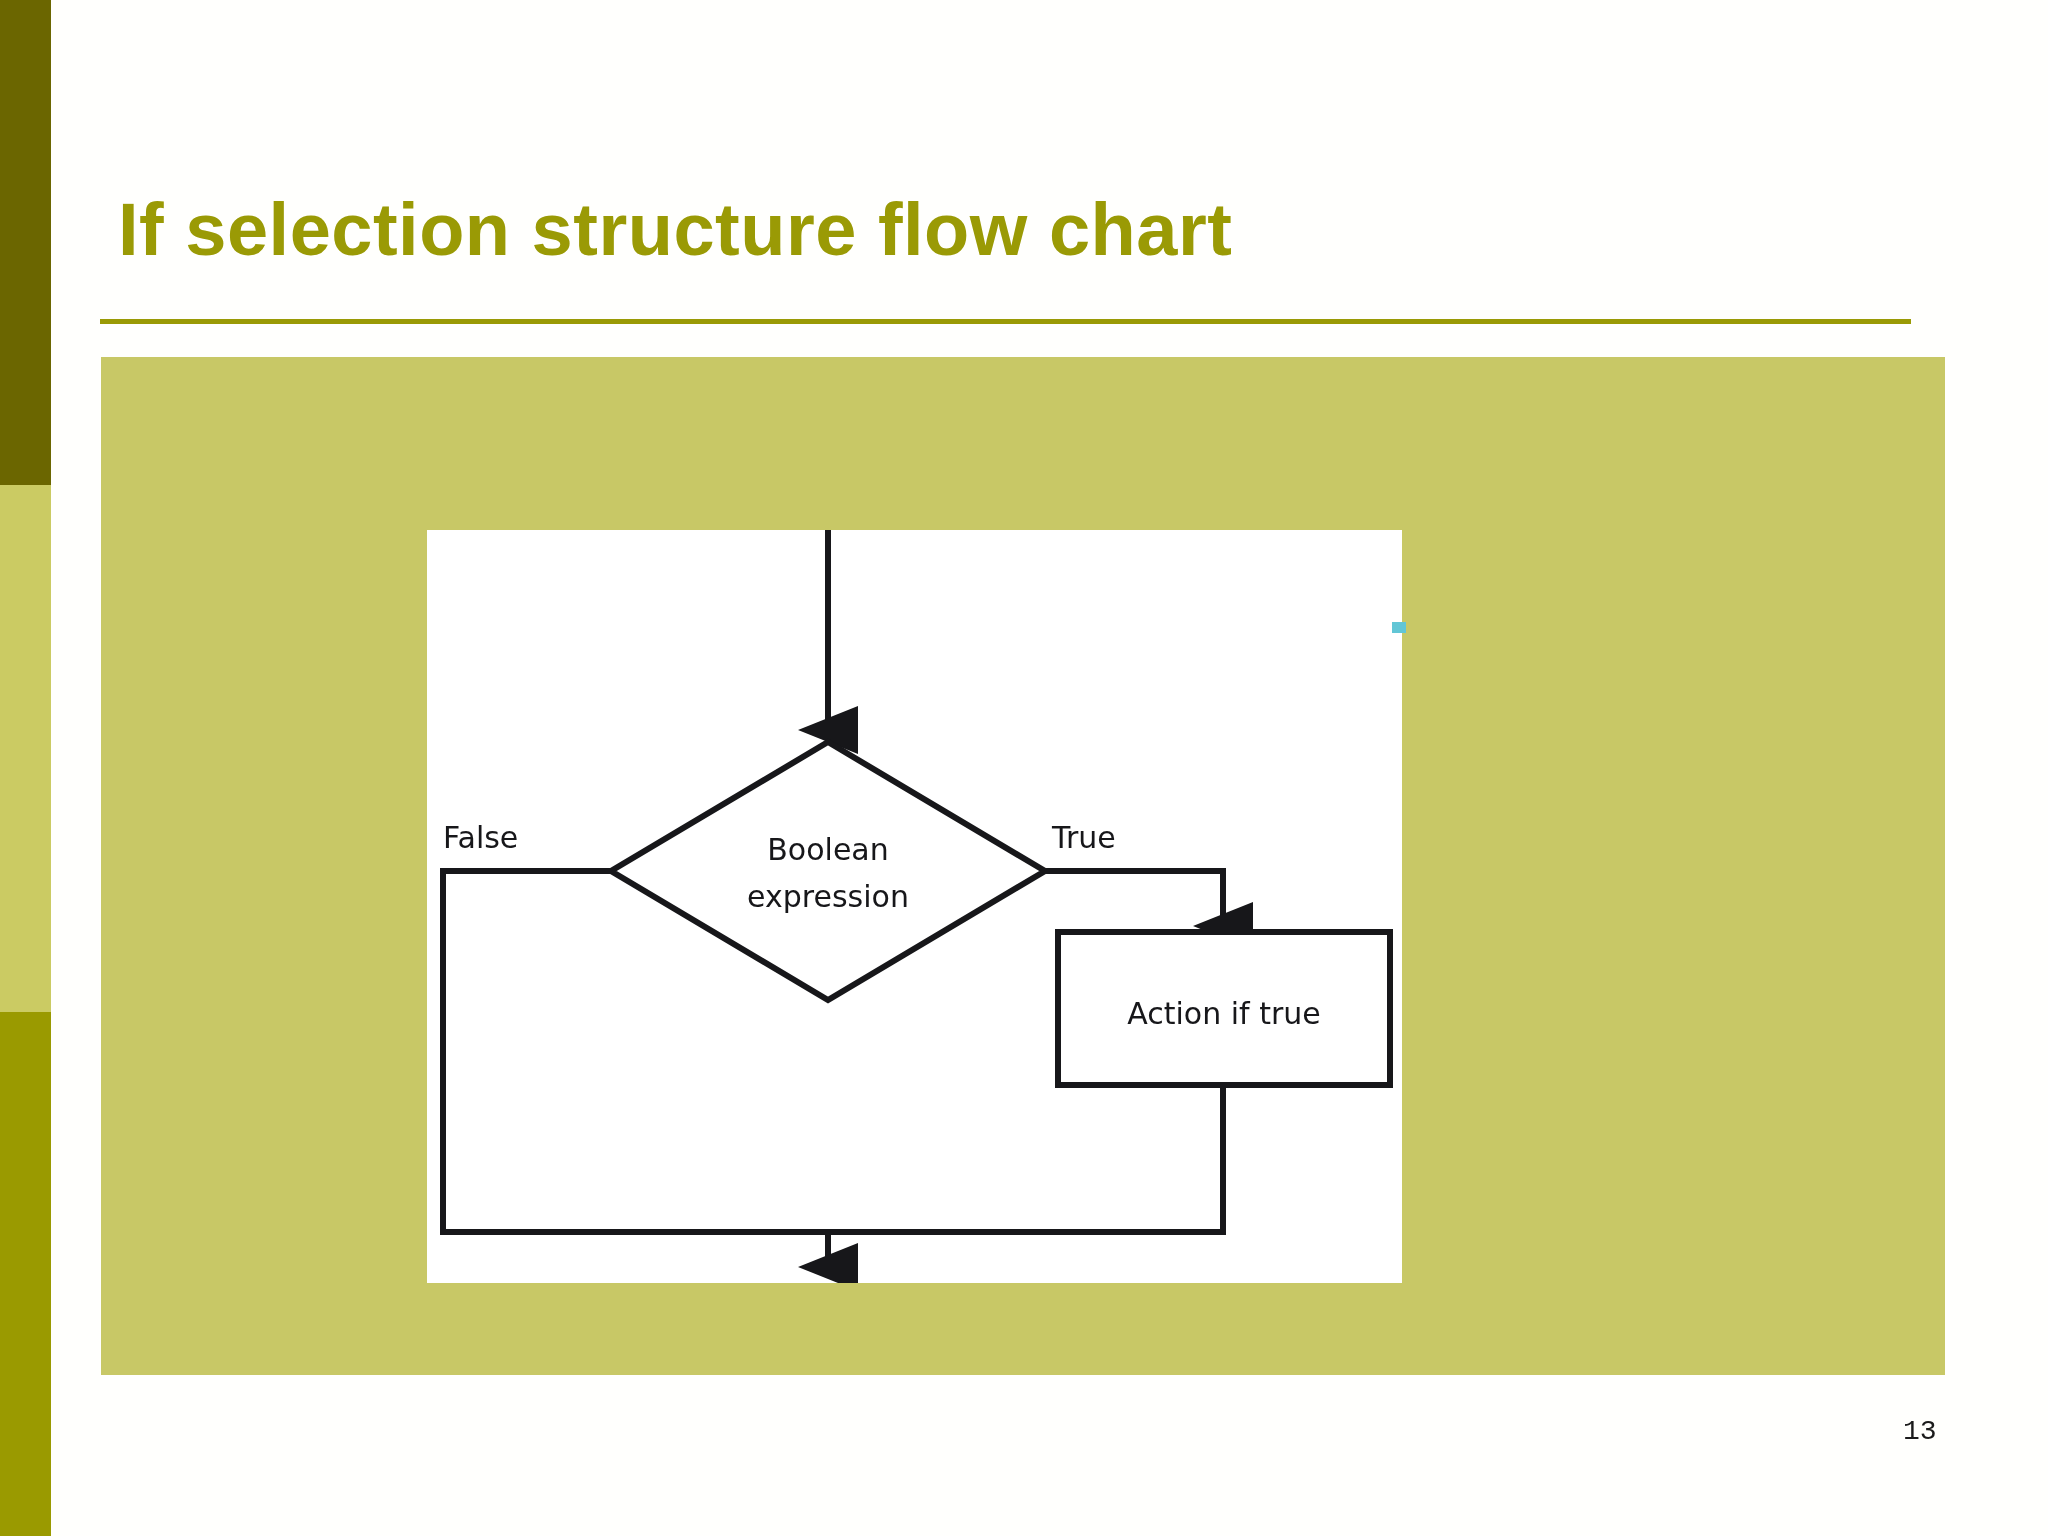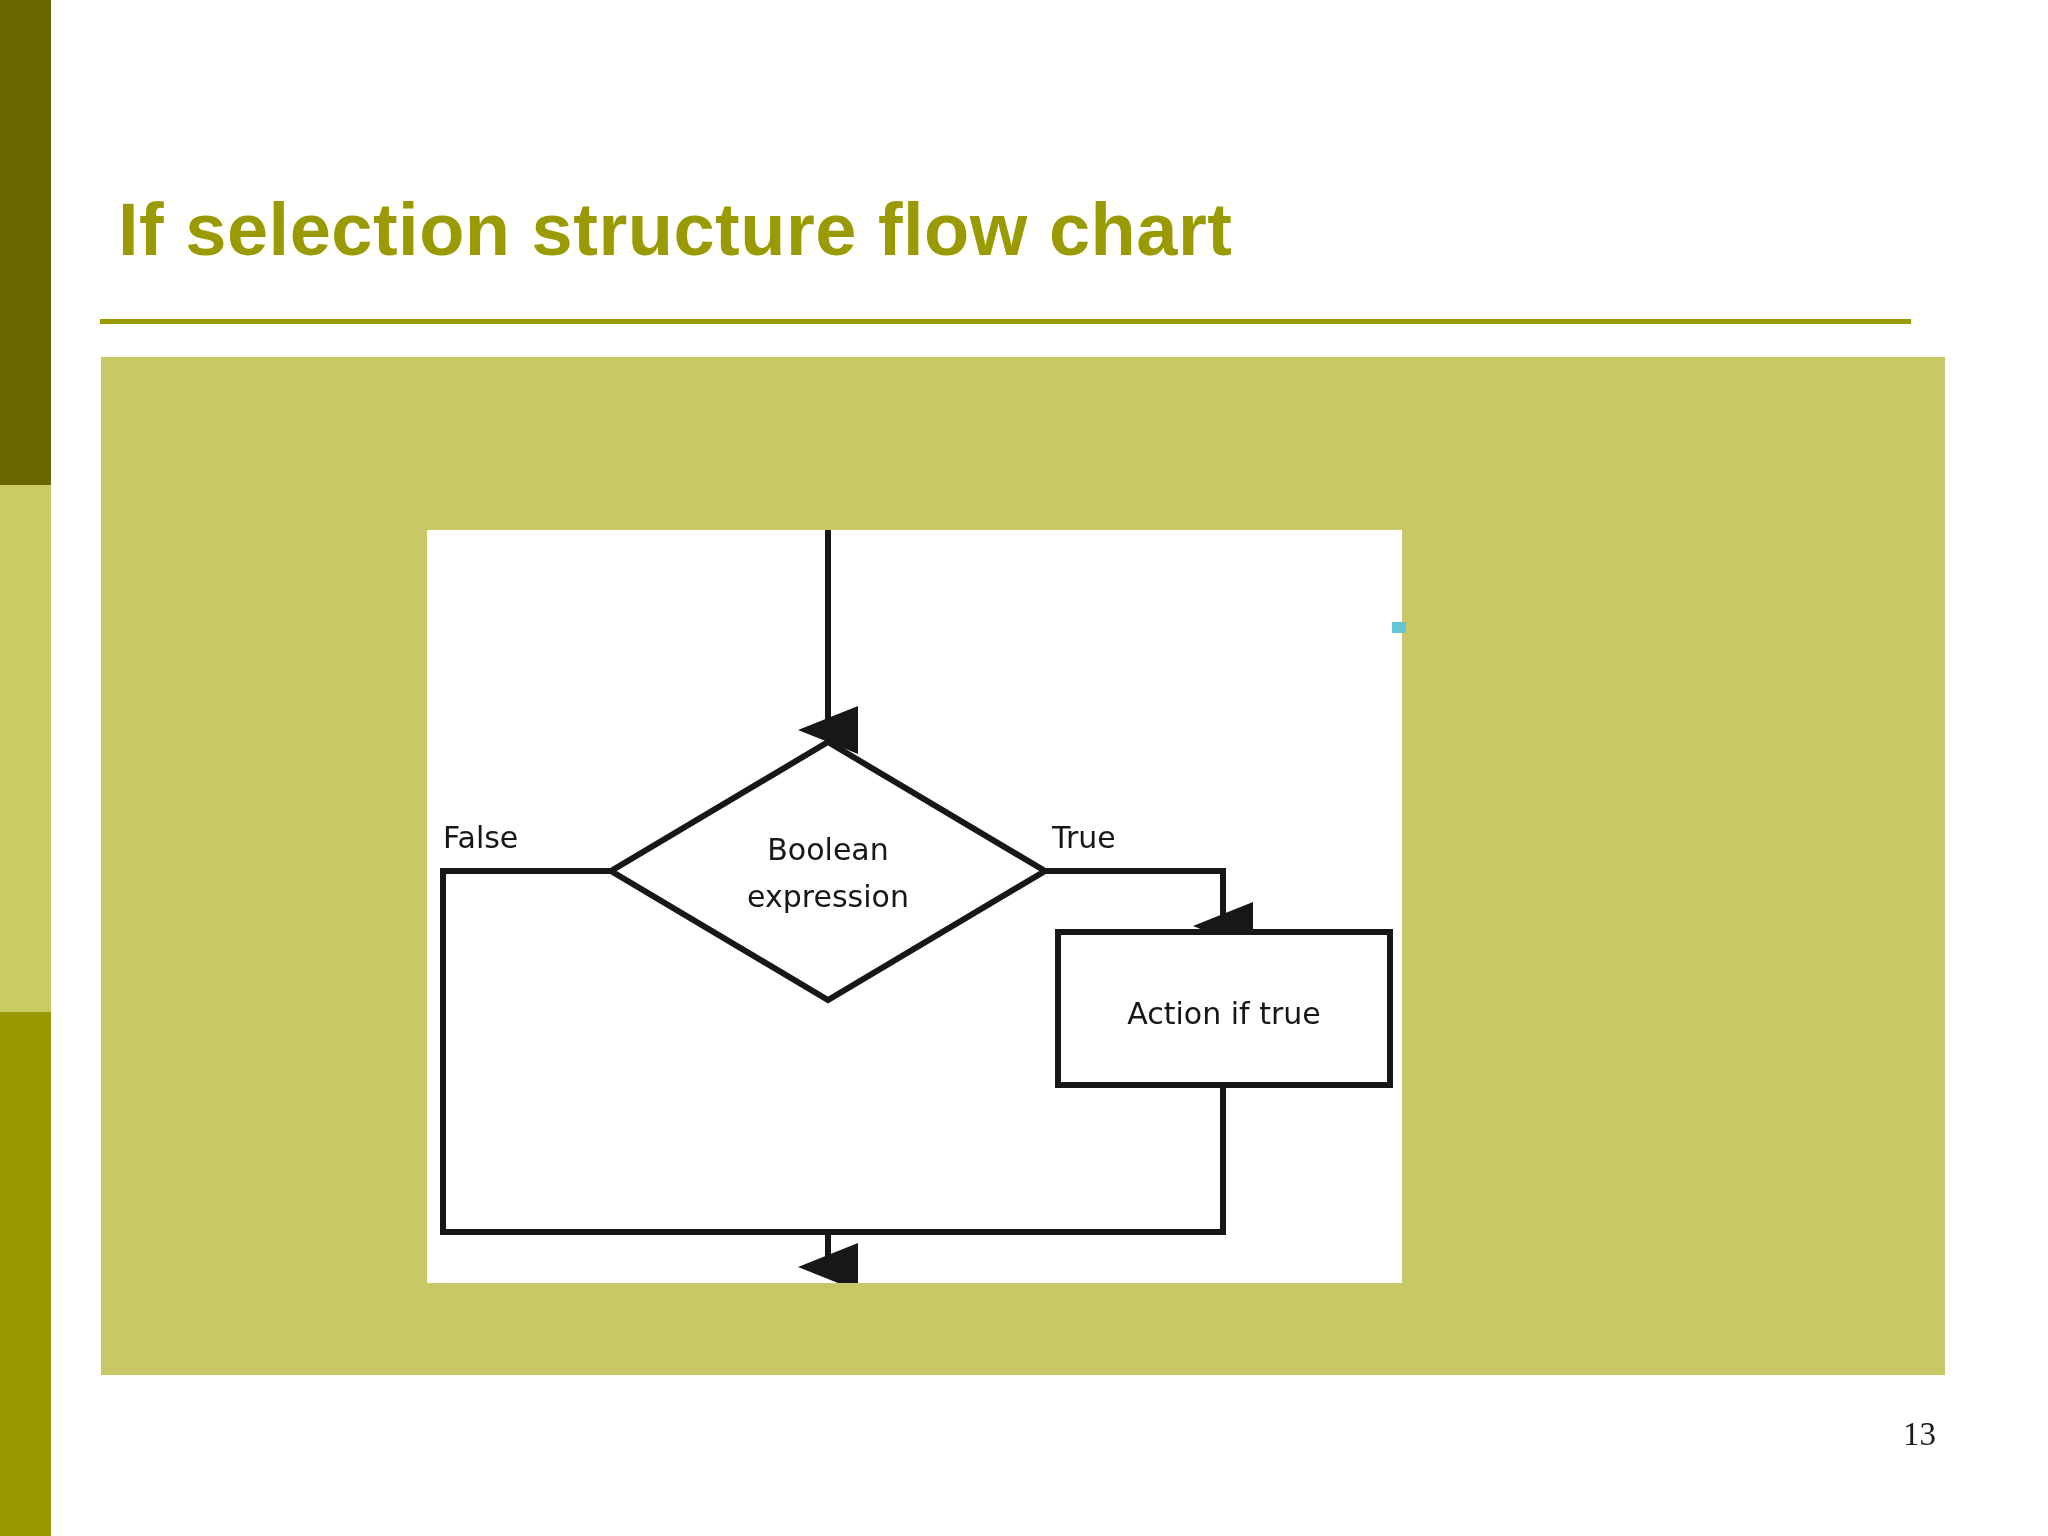--- a/index.html
+++ b/index.html
@@ -103,22 +103,22 @@
     width: 14px;
     height: 11px;
     background: #62c6d6;
   }
 
   
   .page-number {
     position: absolute;
     left: 1903px;
     top: 1416px;
-    font-family: Liberation Serif, serif;
-    font-size: 33px;
+    font-family: Liberation Mono, monospace;
+    font-size: 28px;
     color: #1b1b1b;
   }
 </style>
 </head>
 <body>
 
 <div class="slide">
 
   <div class="sidebar">
     <div class="band band-top"></div>

